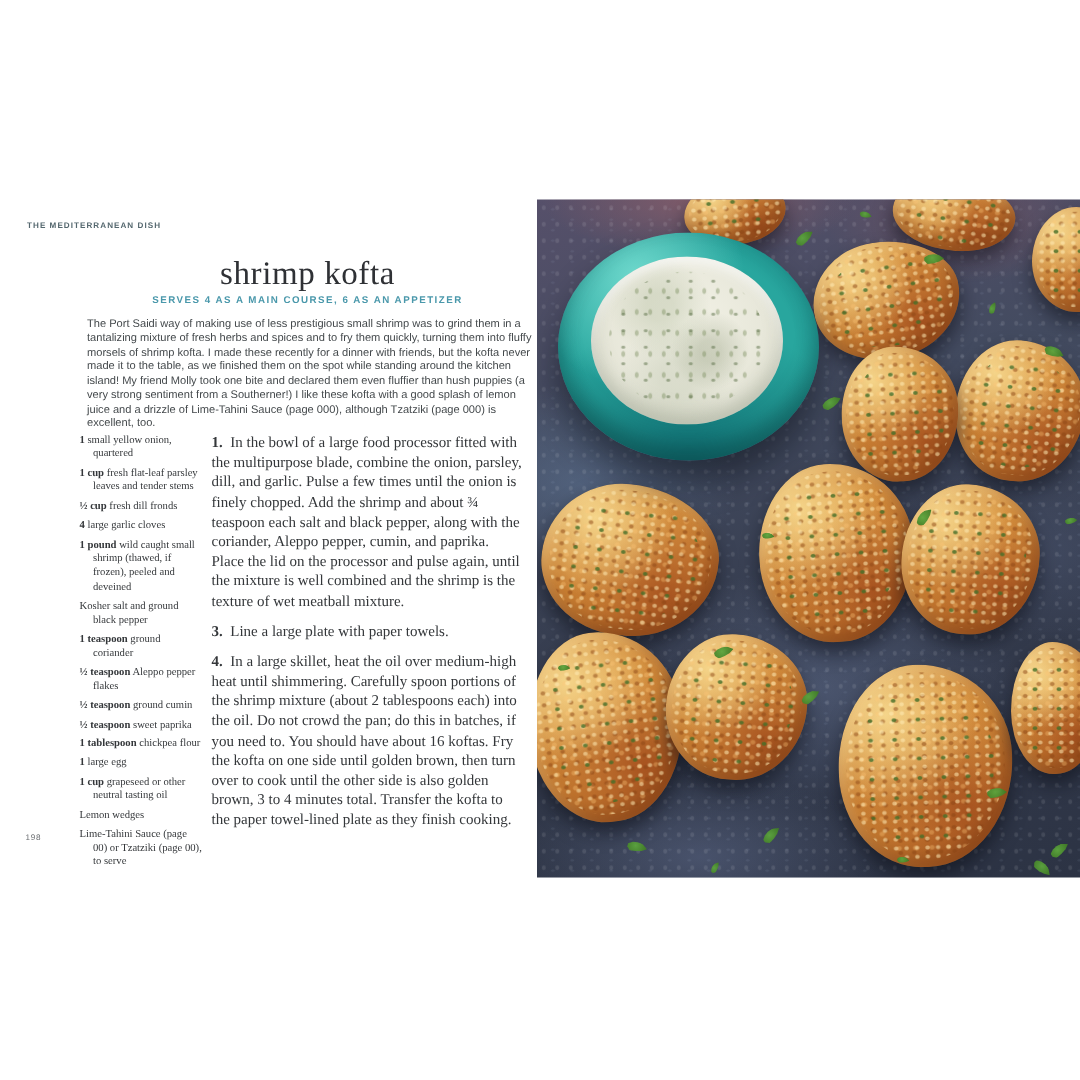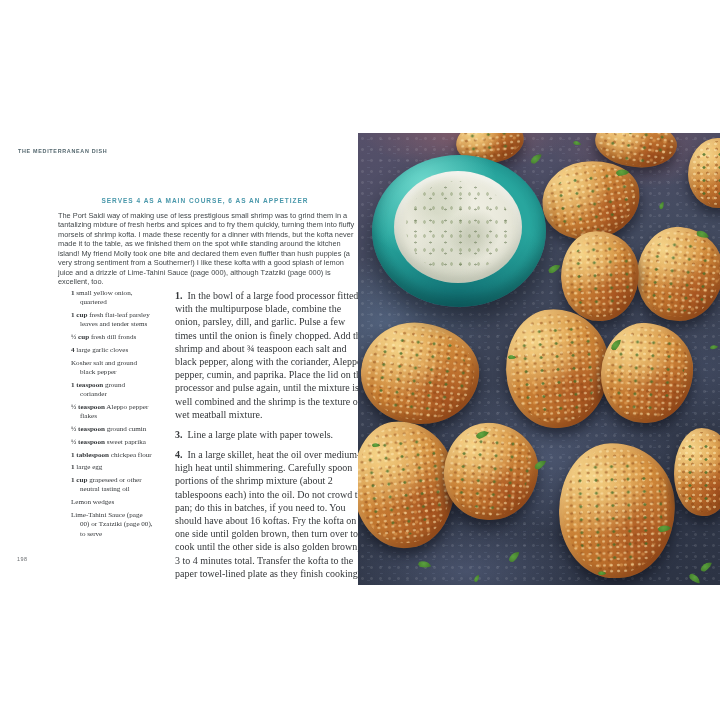--- a/index.html
+++ b/index.html
@@ -19,21 +19,21 @@
   .serves{
     position:absolute;left:57px;top:197px;width:296px;
     text-align:center;font-family:"Liberation Sans",sans-serif;
     font-size:6.5px;font-weight:700;letter-spacing:1px;color:#4a98ab;
   }
   .intro{
     position:absolute;left:57px;top:210px;width:297px;margin:1px;
     font-family:"Liberation Sans",sans-serif;font-size:7.4px;line-height:1.28;
     color:#43484b;
   }
-  .cols{position:absolute;left:71px;top:289px;width:296px;display:flex;gap:16px;}
+  .cols{position:absolute;left:53px;top:289px;width:296px;display:flex;}
   .ingredients{
     flex:0 0 82px;margin:0 6px 0 0;padding:0;list-style:none;
     font-family:"Liberation Serif",serif;font-size:7.1px;line-height:1.32;color:#34373a;
   }
   .ingredients li{margin:0 0 3.4px 0;padding-left:9px;text-indent:-9px;}
   .iq{font-weight:700;}
   .steps{
     flex:1 1 auto;margin:0;
     font-family:"Liberation Serif",serif;font-size:10px;line-height:1.32;color:#34373a;
   }
@@ -123,29 +123,31 @@
   }
   .leaf.small{width:8px;height:5px;}
 </style>
 </head>
 <body>
 
 <div class="canvas">
 
   <div class="running-header">THE MEDITERRANEAN DISH</div>
 
+  <h1 class="title">shrimp kofta</h1>
   <div class="serves">SERVES 4 AS A MAIN COURSE, 6 AS AN APPETIZER</div>
   <p class="intro">The Port Saidi way of making use of less prestigious small shrimp was to grind them in a tantalizing mixture of fresh herbs and spices and to fry them quickly, turning them into fluffy morsels of shrimp kofta. I made these recently for a dinner with friends, but the kofta never made it to the table, as we finished them on the spot while standing around the kitchen island! My friend Molly took one bite and declared them even fluffier than hush puppies (a very strong sentiment from a Southerner!) I like these kofta with a good splash of lemon juice and a drizzle of Lime-Tahini Sauce (page 000), although Tzatziki (page 000) is excellent, too.</p>
 
   <div class="cols">
     <ul class="ingredients">
       <li><span class="iq">1</span><span> small yellow onion, quartered</span></li>
       <li><span class="iq">1 cup</span><span> fresh flat-leaf parsley leaves and tender stems</span></li>
       <li><span class="iq">½ cup</span><span> fresh dill fronds</span></li>
       <li><span class="iq">4</span><span> large garlic cloves</span></li>
+      <li><span class="iq">1 pound</span><span> wild caught small shrimp (thawed, if frozen), peeled and deveined</span></li>
       <li><span class="iq"></span><span>Kosher salt and ground black pepper</span></li>
       <li><span class="iq">1 teaspoon</span><span> ground coriander</span></li>
       <li><span class="iq">½ teaspoon</span><span> Aleppo pepper flakes</span></li>
       <li><span class="iq">½ teaspoon</span><span> ground cumin</span></li>
       <li><span class="iq">½ teaspoon</span><span> sweet paprika</span></li>
       <li><span class="iq">1 tablespoon</span><span> chickpea flour</span></li>
       <li><span class="iq">1</span><span> large egg</span></li>
       <li><span class="iq">1 cup</span><span> grapeseed or other neutral tasting oil</span></li>
       <li><span class="iq"></span><span>Lemon wedges</span></li>
       <li><span class="iq"></span><span>Lime-Tahini Sauce (page 00) or Tzatziki (page 00), to serve</span></li>

